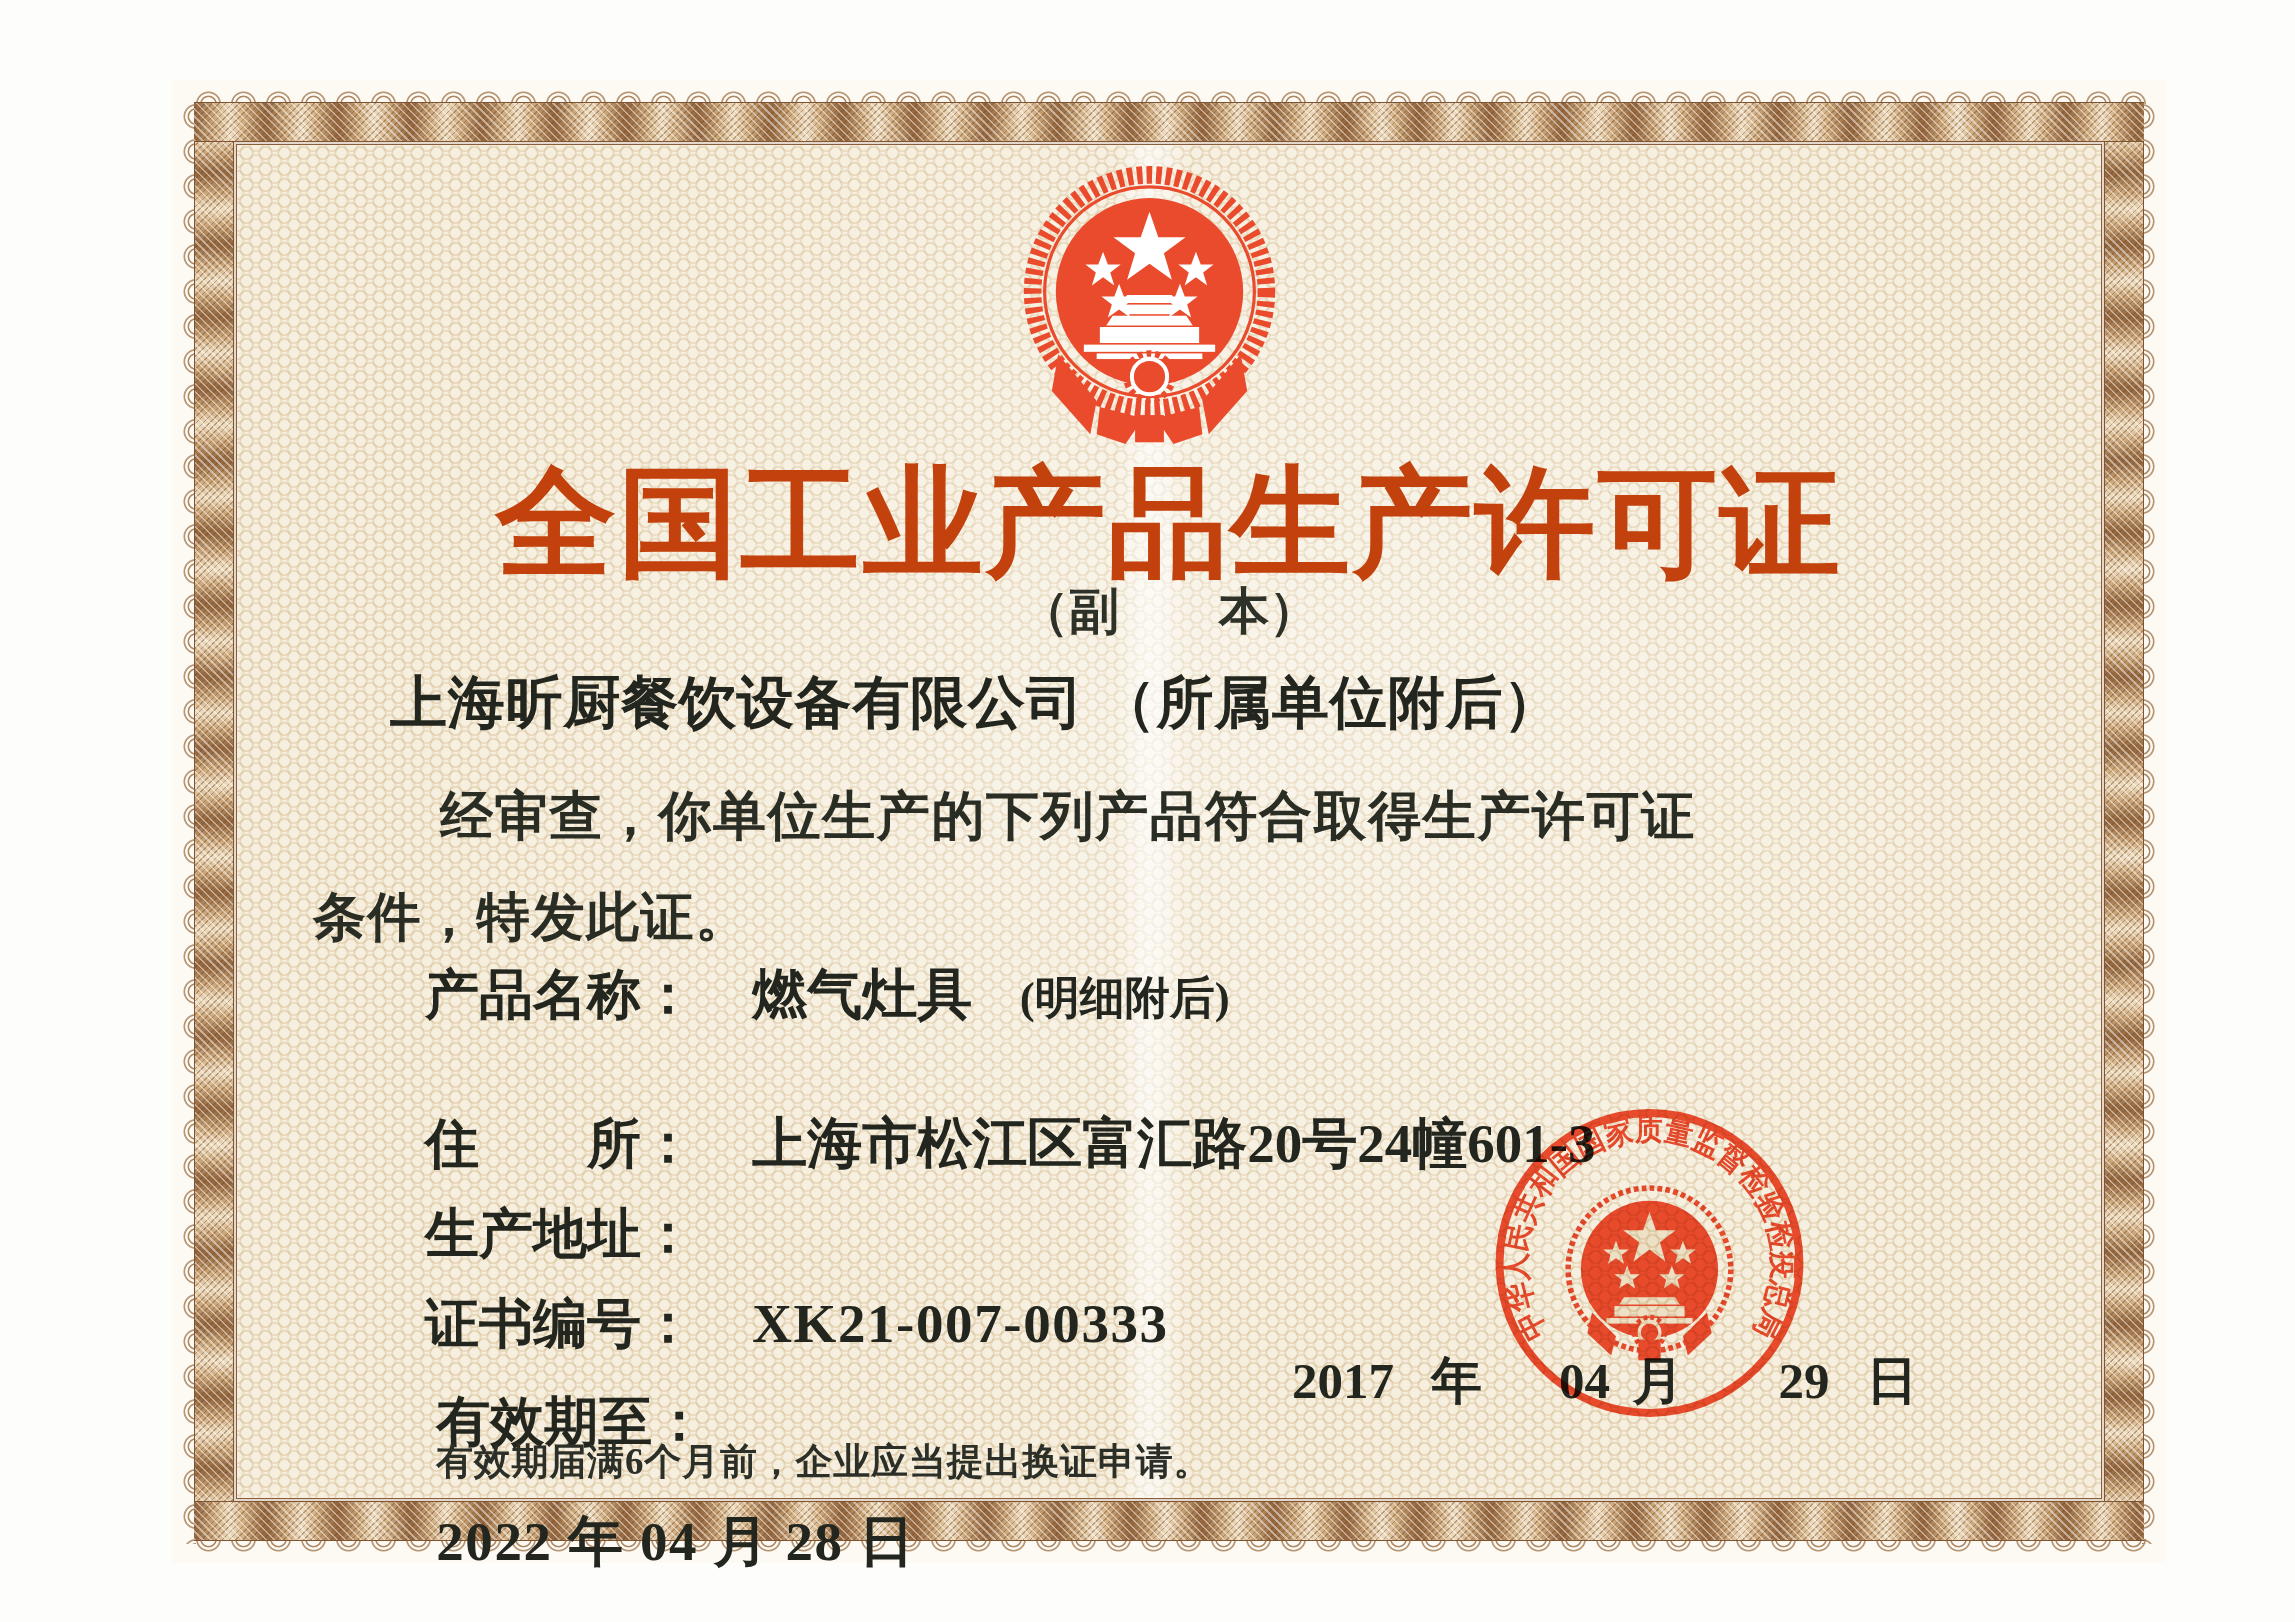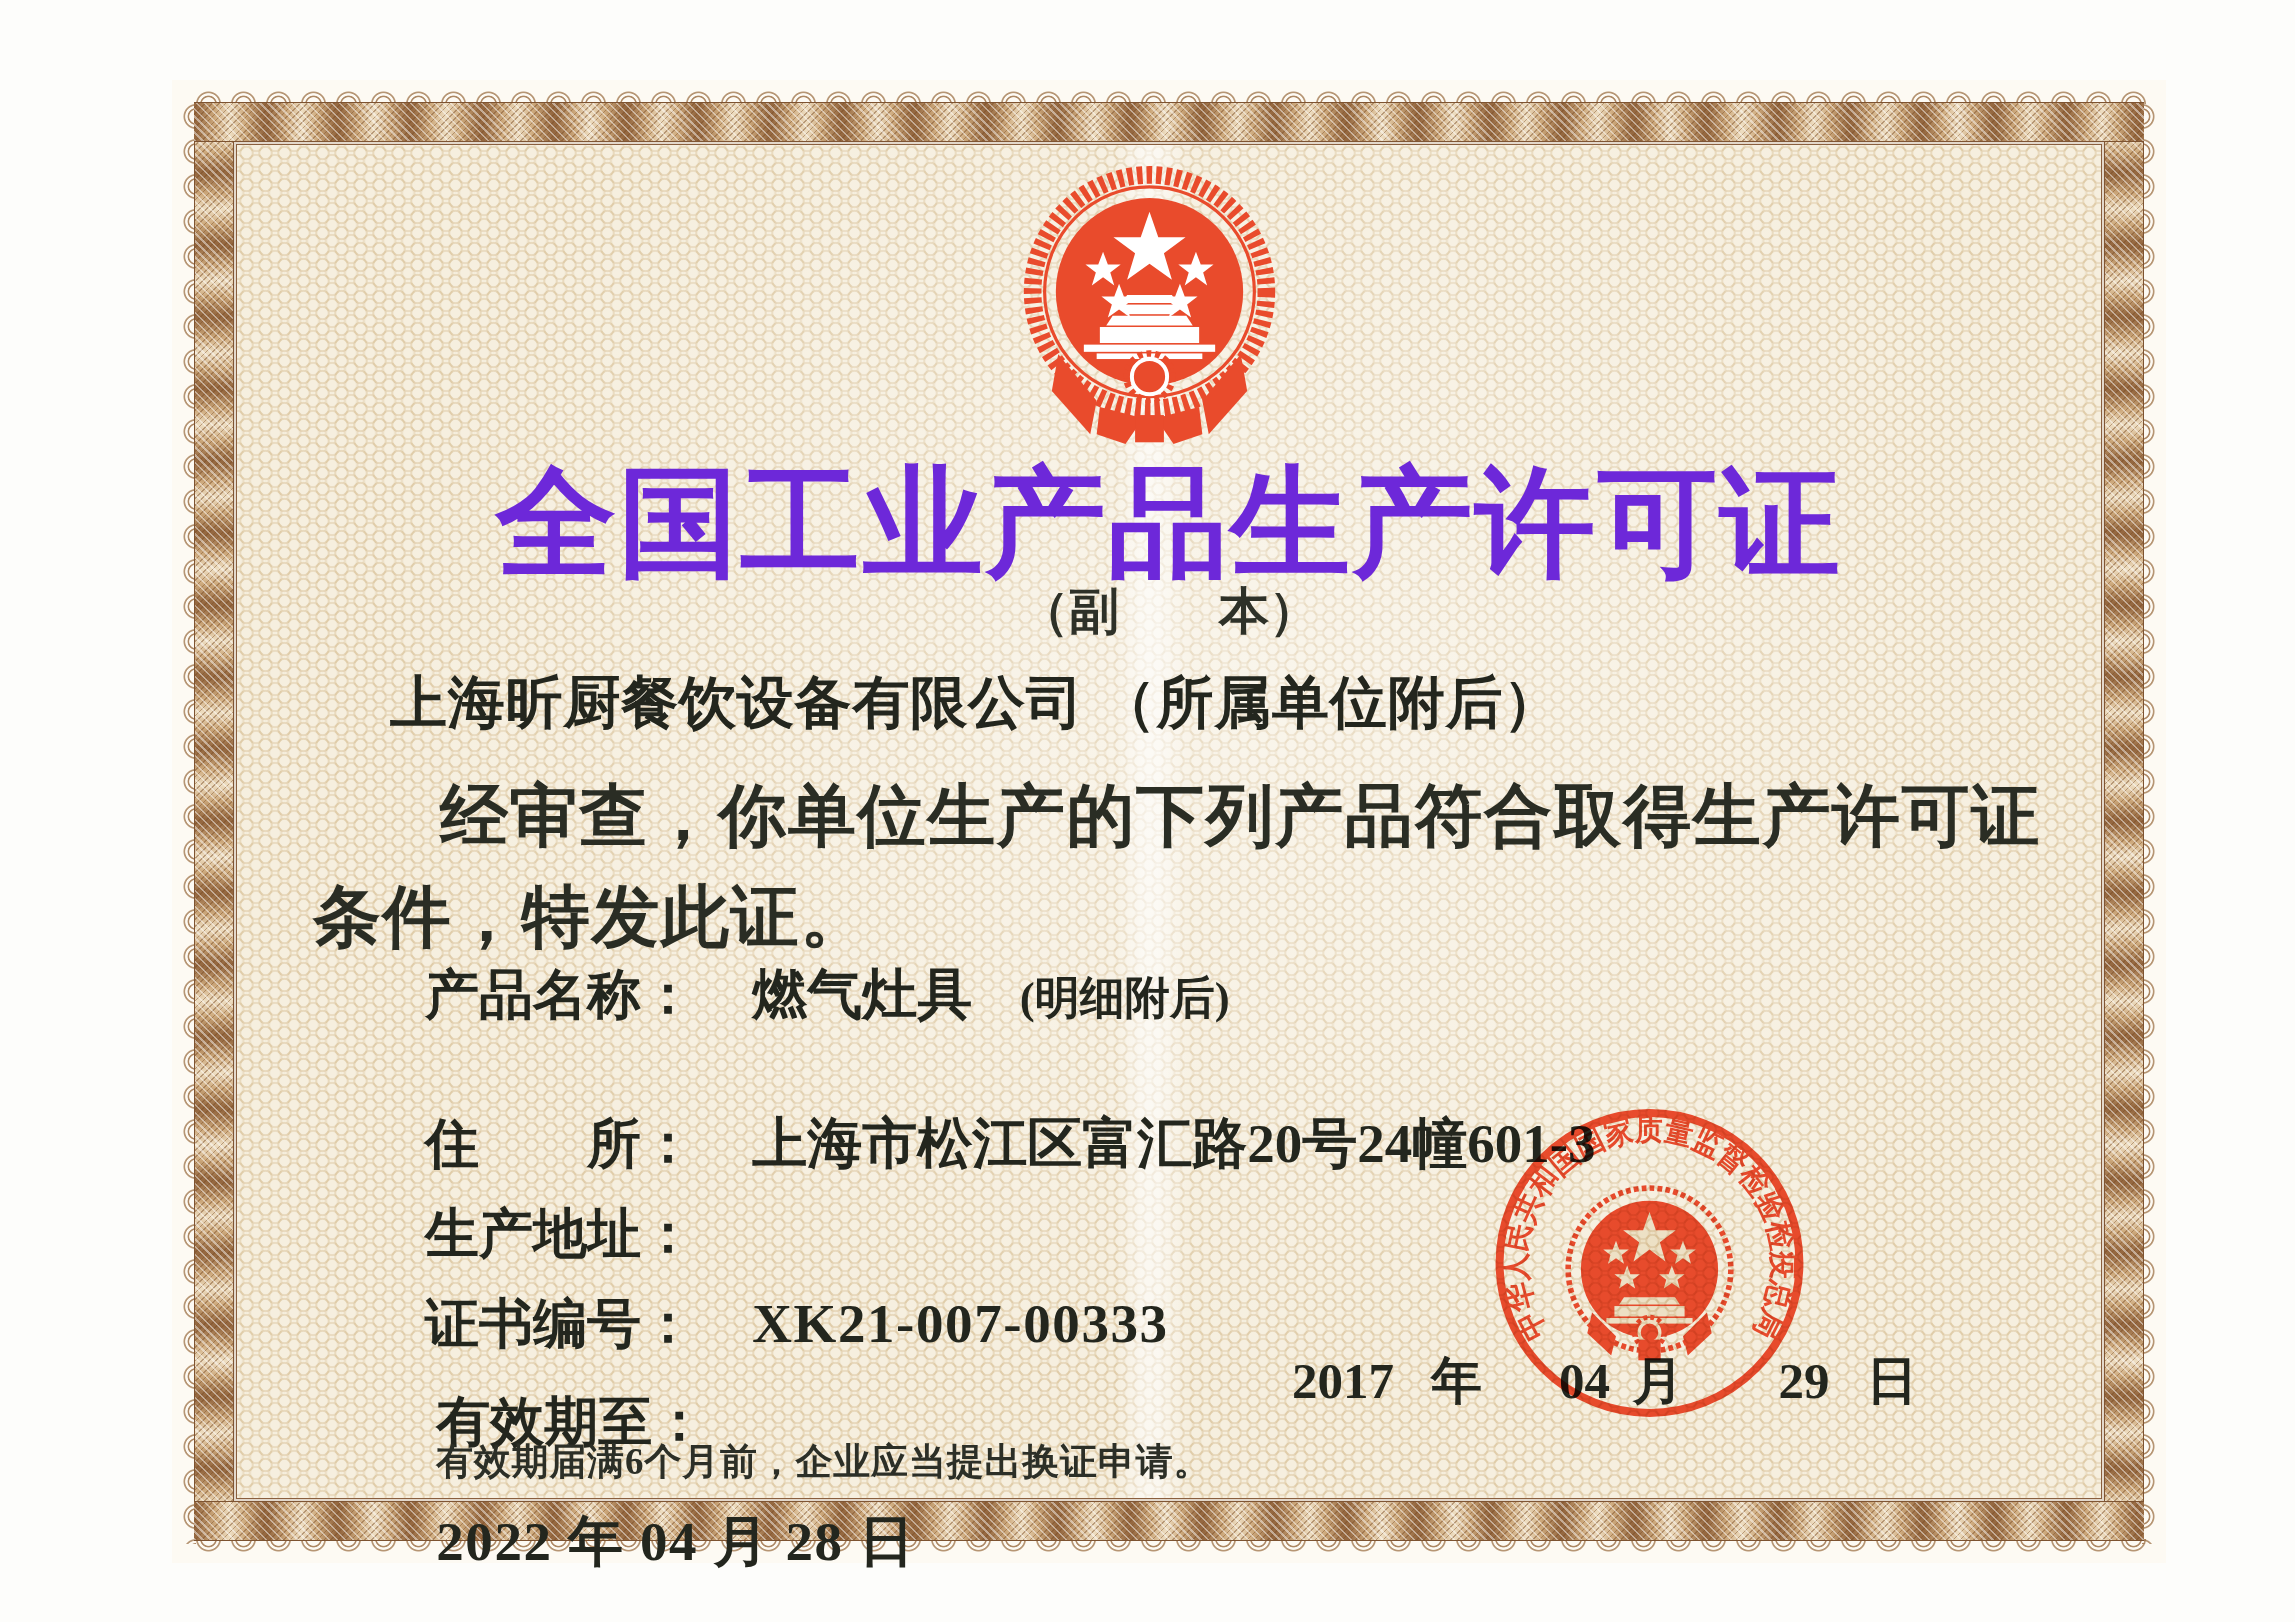--- a/index.html
+++ b/index.html
@@ -54,33 +54,33 @@
       radial-gradient(ellipse at 55% 40%, rgba(255,255,255,.38), transparent 62%),
       radial-gradient(circle, transparent 4.8px, rgba(200,166,110,.30) 5.6px 6.8px, transparent 7.6px),
       radial-gradient(circle, transparent 4.8px, rgba(200,166,110,.26) 5.6px 6.8px, transparent 7.6px);
     background-size:100% 100%,100% 100%,19px 16px,19px 16px;
     background-position:0 0,0 0,0 0,9.6px 8px;
   }
   
   .emblem{position:absolute;left:851px;top:82px;width:253px;height:298px;}
   .title{
     position:absolute;left:0;right:0;top:375px;text-align:center;
-    font-size:120px;font-weight:bold;letter-spacing:2.4px;color:#6d28d9;line-height:1.15;
+    font-size:120px;font-weight:bold;letter-spacing:2.4px;color:#c2410c;line-height:1.15;
   }
   .subtitle{
     position:absolute;left:0;right:0;top:501px;text-align:center;
     font-size:50px;font-weight:600;color:#2e3128;line-height:1.2;
   }
   .company{
     position:absolute;left:218px;top:586px;
     font-size:57px;font-weight:bold;color:#23261e;letter-spacing:0.8px;line-height:1.3;
   }
   .para{
     position:absolute;left:141px;top:686px;width:1770px;
-    font-size:68px;font-weight:bold;color:#2a2d24;line-height:101px;letter-spacing:1.6px;
+    font-size:53px;font-weight:bold;color:#2a2d24;line-height:101px;letter-spacing:1.6px;
   }
   .para .indent{padding-left:127px;display:block;}
   .para .l2{display:block;}
   .row{position:absolute;left:253px;display:flex;align-items:baseline;white-space:nowrap;color:#23261e;gap:46px;}
   .flabel{font-size:54px;font-weight:bold;letter-spacing:0;}
   .fvalue{font-size:55px;font-weight:bold;margin-left:11.2px;}
   .fnote{font-size:45px;font-weight:bold;margin-left:1.6px;}
   .r1{top:878px;} .r2{top:1027px;} .r3{top:1118px;} .r4{top:1208px;} .r5{top:1306px;flex-direction:column;}
   .r4 .fvalue,.r5 .fvalue{font-weight:600;letter-spacing:1.6px;}
   .footnote{

